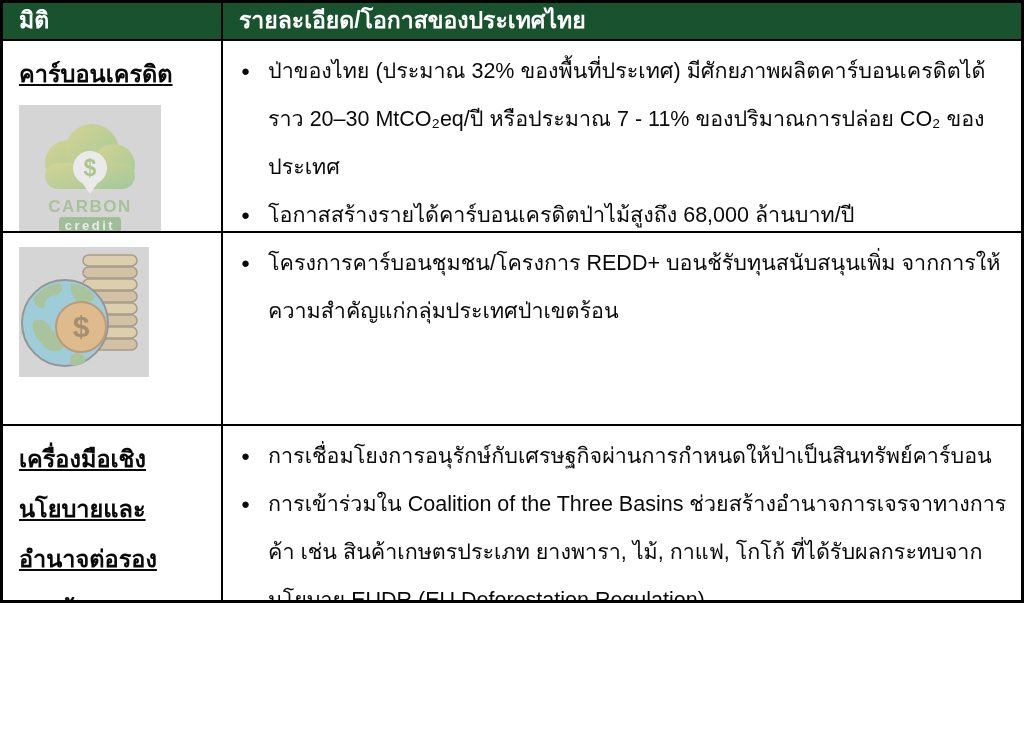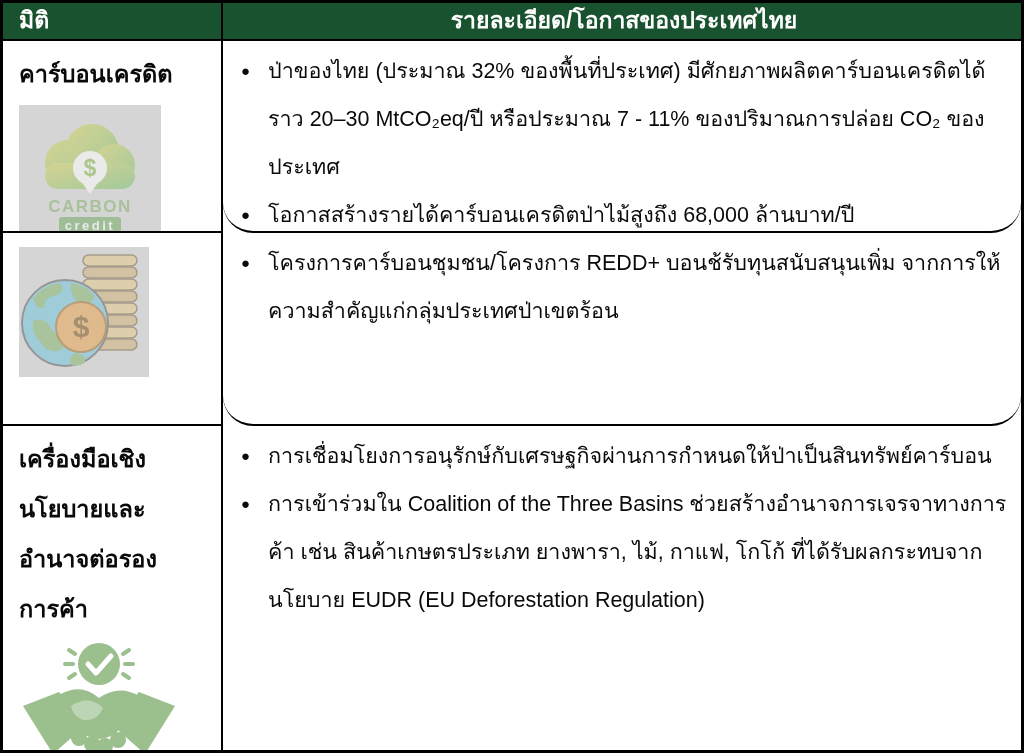--- a/index.html
+++ b/index.html
@@ -1,50 +1,50 @@
 <!DOCTYPE html>
 <html><head>
 <meta charset="utf-8">
 <style>
   * { margin: 0; padding: 0; box-sizing: border-box; }
   html, body { width: 1024px; height: 753px; background: #ffffff; }
   body { font-family: "Liberation Sans", "DejaVu Sans", sans-serif; color: #0a0a0a; }
 
   .doc-table {
-    width: 1024px; height: 753px;
+    width: 1024px; height: 603px;
     border: 3px solid #000;
     display: grid;
     grid-template-columns: 220px 1fr;
     grid-template-rows: 38px 192px 193px 1fr;
     background: #fff;
   }
   .cell { border-right: 2px solid #000; border-bottom: 2px solid #000; overflow: hidden; }
-  .cell.last-col { border-right: none; justify-content: center; }
+  .cell.last-col { border-right: none; }
   .cell.last-row { border-bottom: none; }
 
   .head-cell {
     background: #19522E;
     color: #ffffff;
     font-weight: bold;
     font-size: 23px;
     display: flex;
     align-items: center;
     padding: 0 12px 2px 16px;
   }
 
-  .dim-cell { padding: 8px 10px 0 16px; }
+  .dim-cell { padding: 8px 10px 0 16px; text-decoration: underline; }
   .dim-label {
     font-weight: bold;
     font-size: 23.5px;
     line-height: 50px;
     white-space: pre-line;
   }
   .dim-icon-wrap { margin-top: 6px; }
 
-  .detail-cell { padding: 6px 14px 0 18px; border-radius: 30px; }
+  .detail-cell { padding: 6px 14px 0 18px; }
   .bullet-list { list-style: none; }
   .bullet-list li {
     position: relative;
     padding-left: 27px;
     font-size: 21.5px;
     line-height: 48px;
     overflow-wrap: break-word;
   }
   .bullet-list li::before {
     content: "\25CF";

